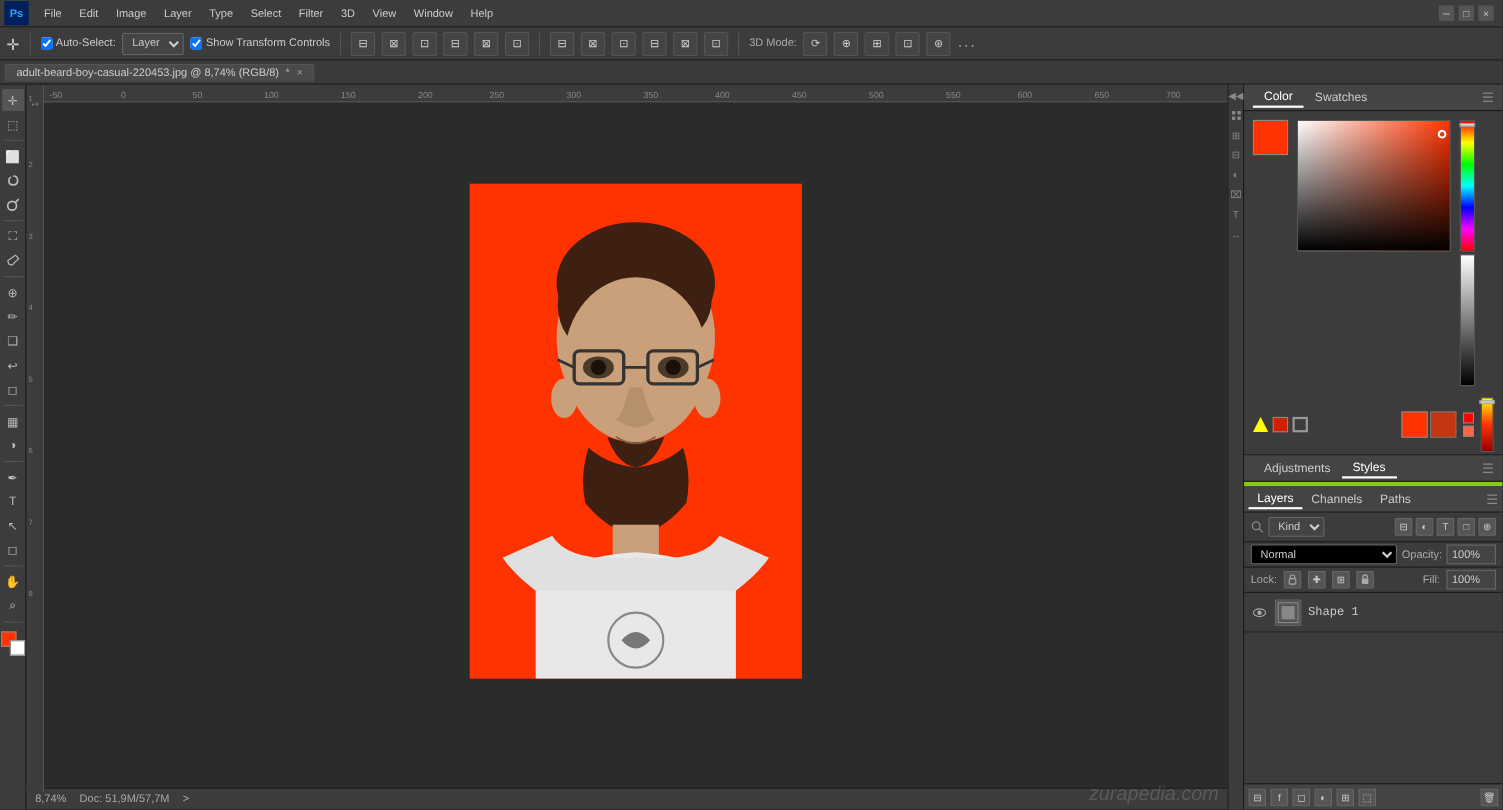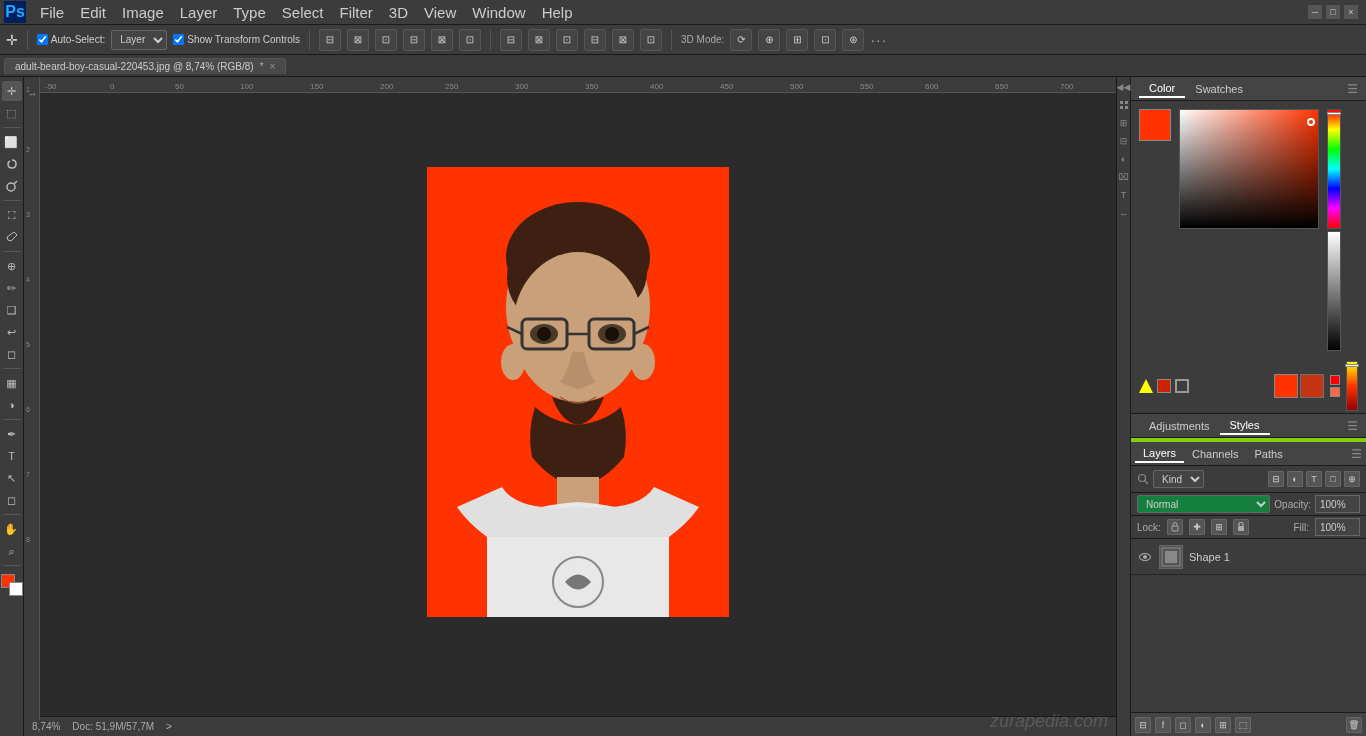--- a/index.html
+++ b/index.html
@@ -4,22 +4,22 @@
   <style>
     * { margin: 0; padding: 0; box-sizing: border-box; }
     body { width: 1366px; height: 736px; background: #2b2b2b; font-family: 'Arial', sans-serif; font-size: 11px; color: #ccc; overflow: hidden; }
 
     
     #menubar {
       width: 100%; height: 25px; background: #3c3c3c; display: flex; align-items: center;
       border-bottom: 1px solid #1a1a1a; padding: 0 4px;
     }
     .ps-logo { width: 22px; height: 22px; background: #001f5e; display: flex; align-items: center; justify-content: center; margin-right: 6px; flex-shrink: 0; }
-    .ps-logo span { color: #2af; font-weight: bold; font-size: 16px; }
-    .menu-item { padding: 2px 8px; color: #ccc; cursor: pointer; font-size: 15px; white-space: nowrap; }
+    .ps-logo span { color: #2af; font-weight: bold; font-size: 10px; }
+    .menu-item { padding: 2px 8px; color: #ccc; cursor: pointer; font-size: 10px; white-space: nowrap; }
 
     
     #optionsbar {
       width: 100%; height: 30px; background: #3c3c3c; display: flex; align-items: center;
       border-bottom: 1px solid #1a1a1a; padding: 0 6px; gap: 6px;
     }
     .opt-item { display: flex; align-items: center; gap: 3px; font-size: 10px; color: #ccc; }
     .opt-item input[type=checkbox] { width: 11px; height: 11px; }
     .opt-separator { width: 1px; height: 20px; background: #555; margin: 0 3px; }
     .opt-dropdown { background: #444; border: 1px solid #666; color: #ccc; font-size: 10px; padding: 1px 4px; height: 20px; border-radius: 2px; }
@@ -98,40 +98,40 @@
     .layers-tab { padding: 2px 8px; font-size: 11px; cursor: pointer; color: #ccc; }
     .layers-tab.active { color: #fff; border-bottom: 2px solid #fff; }
     .layers-options { margin-left: auto; color: #888; cursor: pointer; font-size: 12px; }
 
     .layers-filter { display: flex; align-items: center; padding: 4px 6px; gap: 4px; border-bottom: 1px solid #1a1a1a; }
     .kind-dropdown { background: #444; border: 1px solid #666; color: #ccc; font-size: 10px; padding: 1px 4px; height: 18px; border-radius: 2px; }
     .filter-icons { display: flex; gap: 3px; margin-left: auto; }
     .filter-icon { width: 16px; height: 16px; background: #555; border: 1px solid #666; display: flex; align-items: center; justify-content: center; font-size: 9px; color: #ccc; cursor: pointer; border-radius: 1px; }
 
     .blend-mode-row { display: flex; align-items: center; padding: 2px 6px; gap: 4px; border-bottom: 1px solid #1a1a1a; }
-    .blend-dropdown { background: #15803d; border: 1px solid #666; color: #ccc; font-size: 10px; padding: 1px 4px; height: 18px; border-radius: 2px; flex: 1; }
+    .blend-dropdown { background: #000000; border: 1px solid #666; color: #ccc; font-size: 10px; padding: 1px 4px; height: 18px; border-radius: 2px; flex: 1; }
     .opacity-label { font-size: 10px; color: #aaa; }
     .opacity-value { font-size: 10px; color: #ccc; background: #444; border: 1px solid #666; padding: 1px 4px; height: 18px; width: 45px; }
 
     .lock-row { display: flex; align-items: center; padding: 2px 6px; gap: 6px; border-bottom: 1px solid #1a1a1a; }
     .lock-label { font-size: 10px; color: #aaa; }
     .lock-icon { width: 16px; height: 16px; background: #555; border: 1px solid #666; display: flex; align-items: center; justify-content: center; font-size: 9px; color: #ccc; cursor: pointer; border-radius: 1px; }
     .fill-label { margin-left: auto; font-size: 10px; color: #aaa; }
     .fill-value { font-size: 10px; color: #ccc; background: #444; border: 1px solid #666; padding: 1px 4px; height: 18px; width: 45px; }
 
     .layers-list { flex: 1; overflow-y: auto; }
     .layer-item { display: flex; align-items: center; height: 36px; padding: 0 6px; gap: 6px; border-bottom: 1px solid #252525; cursor: pointer; }
     .layer-visibility { width: 16px; height: 16px; display: flex; align-items: center; justify-content: center; cursor: pointer; flex-shrink: 0; }
     .eye-icon { width: 12px; height: 8px; border: 1.5px solid #aaa; border-radius: 50%; position: relative; }
     .eye-icon::after { content: ''; position: absolute; top: 50%; left: 50%; transform: translate(-50%,-50%); width: 4px; height: 4px; background: #aaa; border-radius: 50%; }
     .layer-thumb { width: 24px; height: 24px; border: 1px solid #666; flex-shrink: 0; display: flex; align-items: center; justify-content: center; overflow: hidden; }
     .layer-thumb-shape { width: 100%; height: 100%; background: #555; display: flex; align-items: center; justify-content: center; }
     .layer-thumb-red { width: 100%; height: 100%; background: #ff3300; }
     .layer-thumb-face { width: 100%; height: 100%; background: #888; position: relative; overflow: hidden; }
-    .layer-name { font-size: 11px; color: #ccc; flex: 1; }
+    .layer-name { font-size: 11px; color: #ccc; flex: 1; font-family: Liberation Mono, monospace; }
 
     
     #watermark { position: absolute; bottom: 4px; right: 8px; font-size: 18px; color: rgba(255,255,255,0.15); font-style: italic; pointer-events: none; }
 
     .panel-icon-toolbar { width: 14px; background: #3c3c3c; border-right: 1px solid #1a1a1a; display: flex; flex-direction: column; align-items: center; padding: 4px 0; gap: 6px; }
     .p-icon { width: 12px; height: 12px; display: flex; align-items: center; justify-content: center; cursor: pointer; color: #888; font-size: 9px; }
 
     
     .three-d-label { font-size: 10px; color: #aaa; }
   </style>

